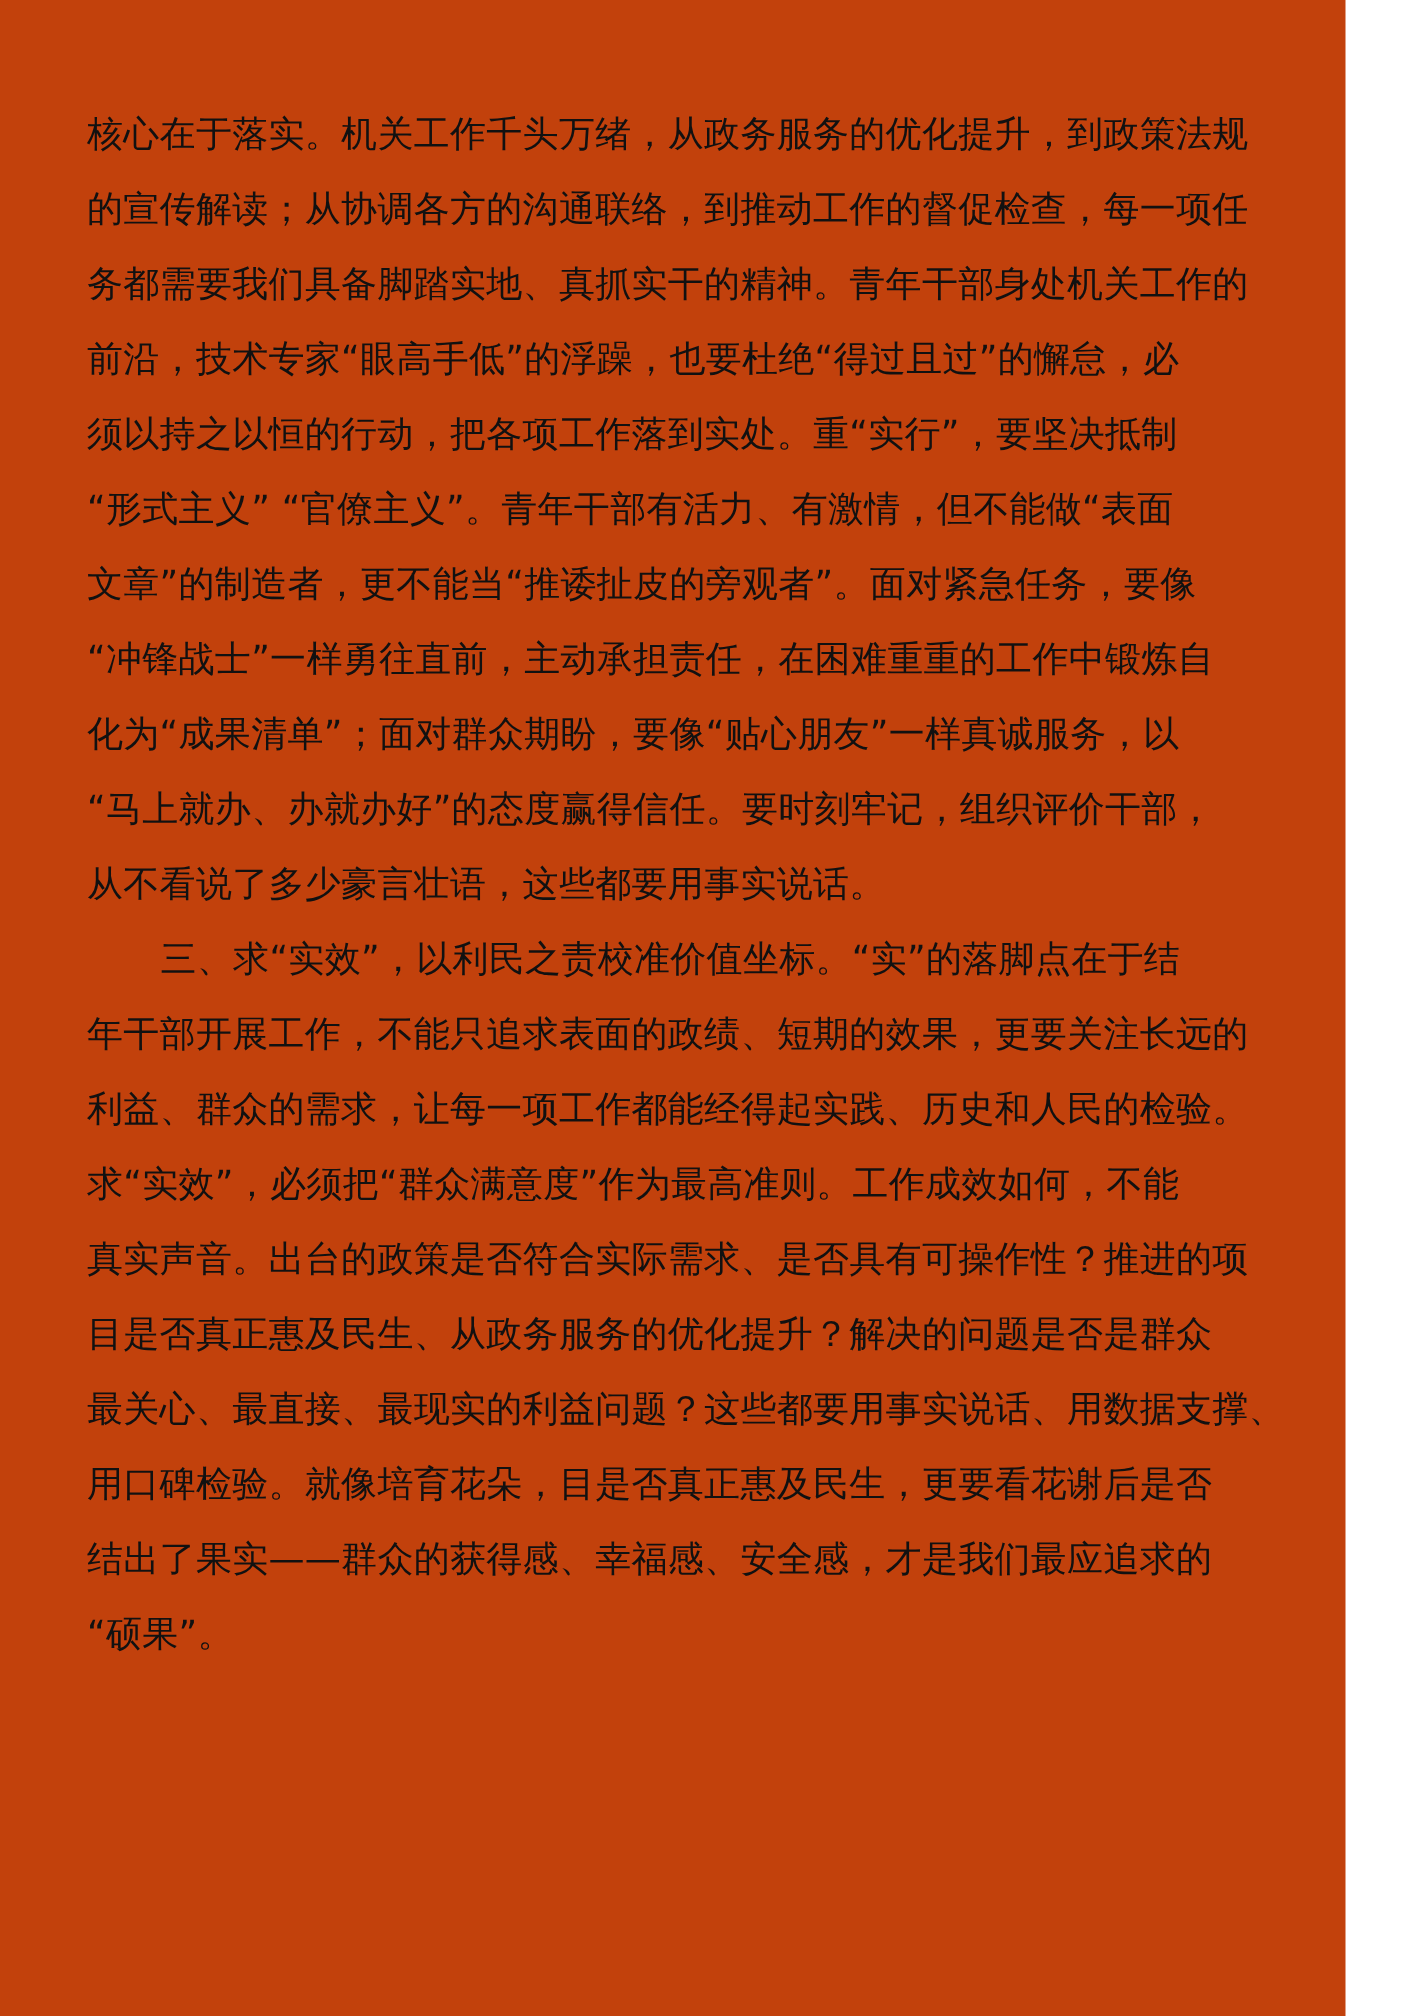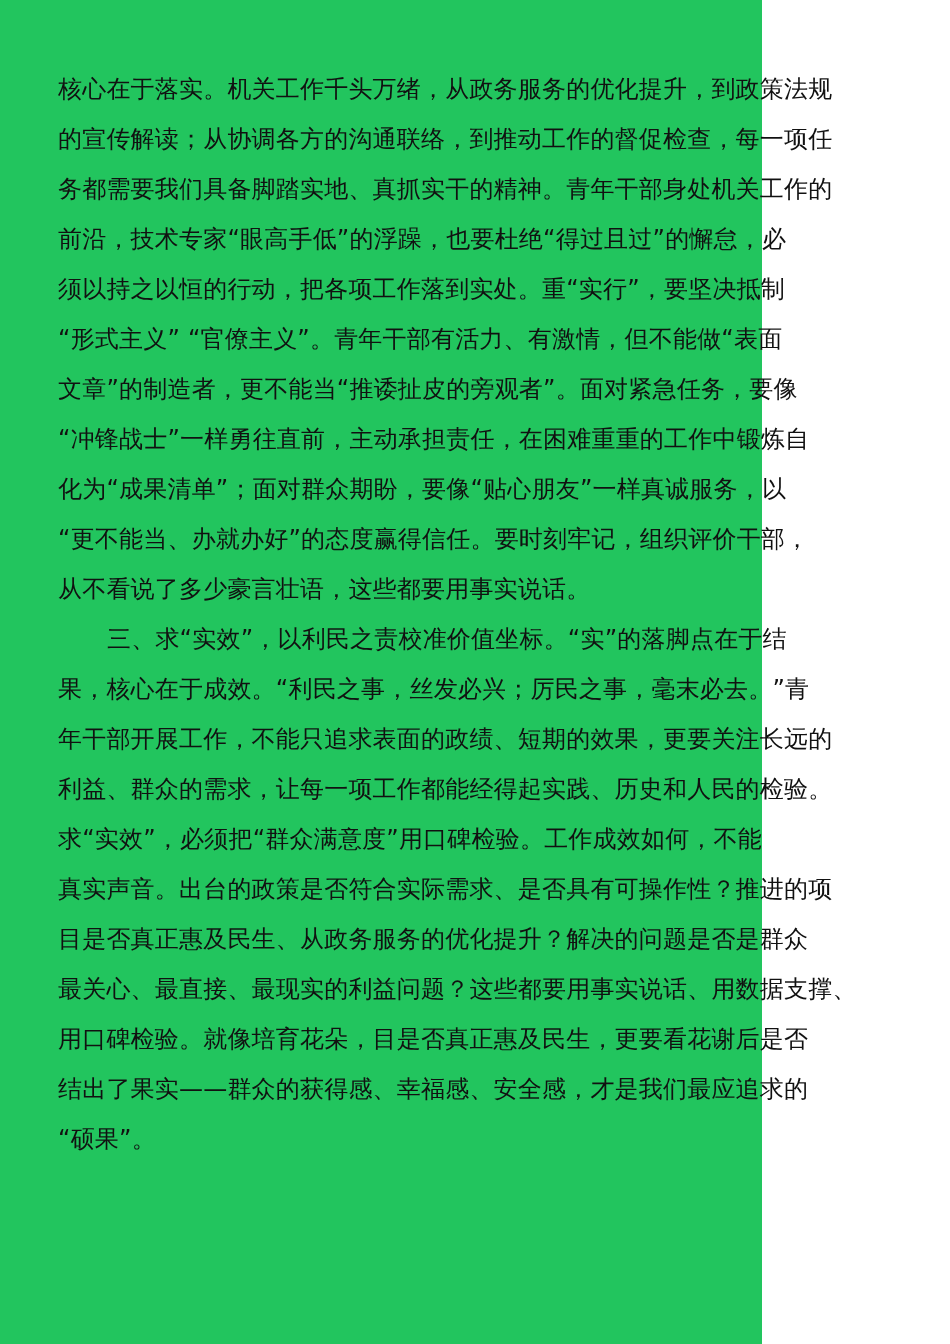--- a/index.html
+++ b/index.html
@@ -10,23 +10,23 @@
     body {
       width: 950px;
       height: 1344px;
       position: relative;
       overflow: hidden;
     }
     .page {
       position: absolute;
       left: 0;
       top: 0;
-      width: 762px;
+      width: 897px;
       height: 1344px;
-      background: #22c55e;
+      background: #c2410c;
     }
     .text-block {
       position: absolute;
       left: 58px;
       top: 64px;
       width: 820px;
     }
     .line {
       height: 50px;
       line-height: 50px;
@@ -49,30 +49,29 @@
     <div>
       <div class="line">核心在于落实。机关工作千头万绪，从政务服务的优化提升，到政策法规</div>
       <div class="line">的宣传解读；从协调各方的沟通联络，到推动工作的督促检查，每一项任</div>
       <div class="line">务都需要我们具备脚踏实地、真抓实干的精神。青年干部身处机关工作的</div>
       <div class="line">前沿，技术专家“眼高手低”的浮躁，也要杜绝“得过且过”的懈怠，必</div>
       <div class="line">须以持之以恒的行动，把各项工作落到实处。重“实行”，要坚决抵制</div>
       <div class="line"> “形式主义” “官僚主义”。青年干部有活力、有激情，但不能做“表面</div>
       <div class="line">文章”的制造者，更不能当“推诿扯皮的旁观者”。面对紧急任务，要像</div>
       <div class="line"> “冲锋战士”一样勇往直前，主动承担责任，在困难重重的工作中锻炼自</div>
       <div class="line">化为“成果清单”；面对群众期盼，要像“贴心朋友”一样真诚服务，以</div>
-      <div class="line"> “更不能当、办就办好”的态度赢得信任。要时刻牢记，组织评价干部，</div>
+      <div class="line"> “马上就办、办就办好”的态度赢得信任。要时刻牢记，组织评价干部，</div>
       <div class="line">从不看说了多少豪言壮语，这些都要用事实说话。</div>
     </div>
 
     <div>
       <div class="line indent">三、求“实效”，以利民之责校准价值坐标。“实”的落脚点在于结</div>
-      <div class="line">果，核心在于成效。“利民之事，丝发必兴；厉民之事，毫末必去。”青</div>
       <div class="line">年干部开展工作，不能只追求表面的政绩、短期的效果，更要关注长远的</div>
       <div class="line">利益、群众的需求，让每一项工作都能经得起实践、历史和人民的检验。</div>
-      <div class="line">求“实效”，必须把“群众满意度”用口碑检验。工作成效如何，不能</div>
+      <div class="line">求“实效”，必须把“群众满意度”作为最高准则。工作成效如何，不能</div>
       <div class="line">真实声音。出台的政策是否符合实际需求、是否具有可操作性？推进的项</div>
       <div class="line">目是否真正惠及民生、从政务服务的优化提升？解决的问题是否是群众</div>
       <div class="line">最关心、最直接、最现实的利益问题？这些都要用事实说话、用数据支撑、</div>
       <div class="line">用口碑检验。就像培育花朵，目是否真正惠及民生，更要看花谢后是否</div>
       <div class="line">结出了果实——群众的获得感、幸福感、安全感，才是我们最应追求的</div>
       <div class="line"> “硕果”。</div>
     </div>
   </div>
 </div>
 

